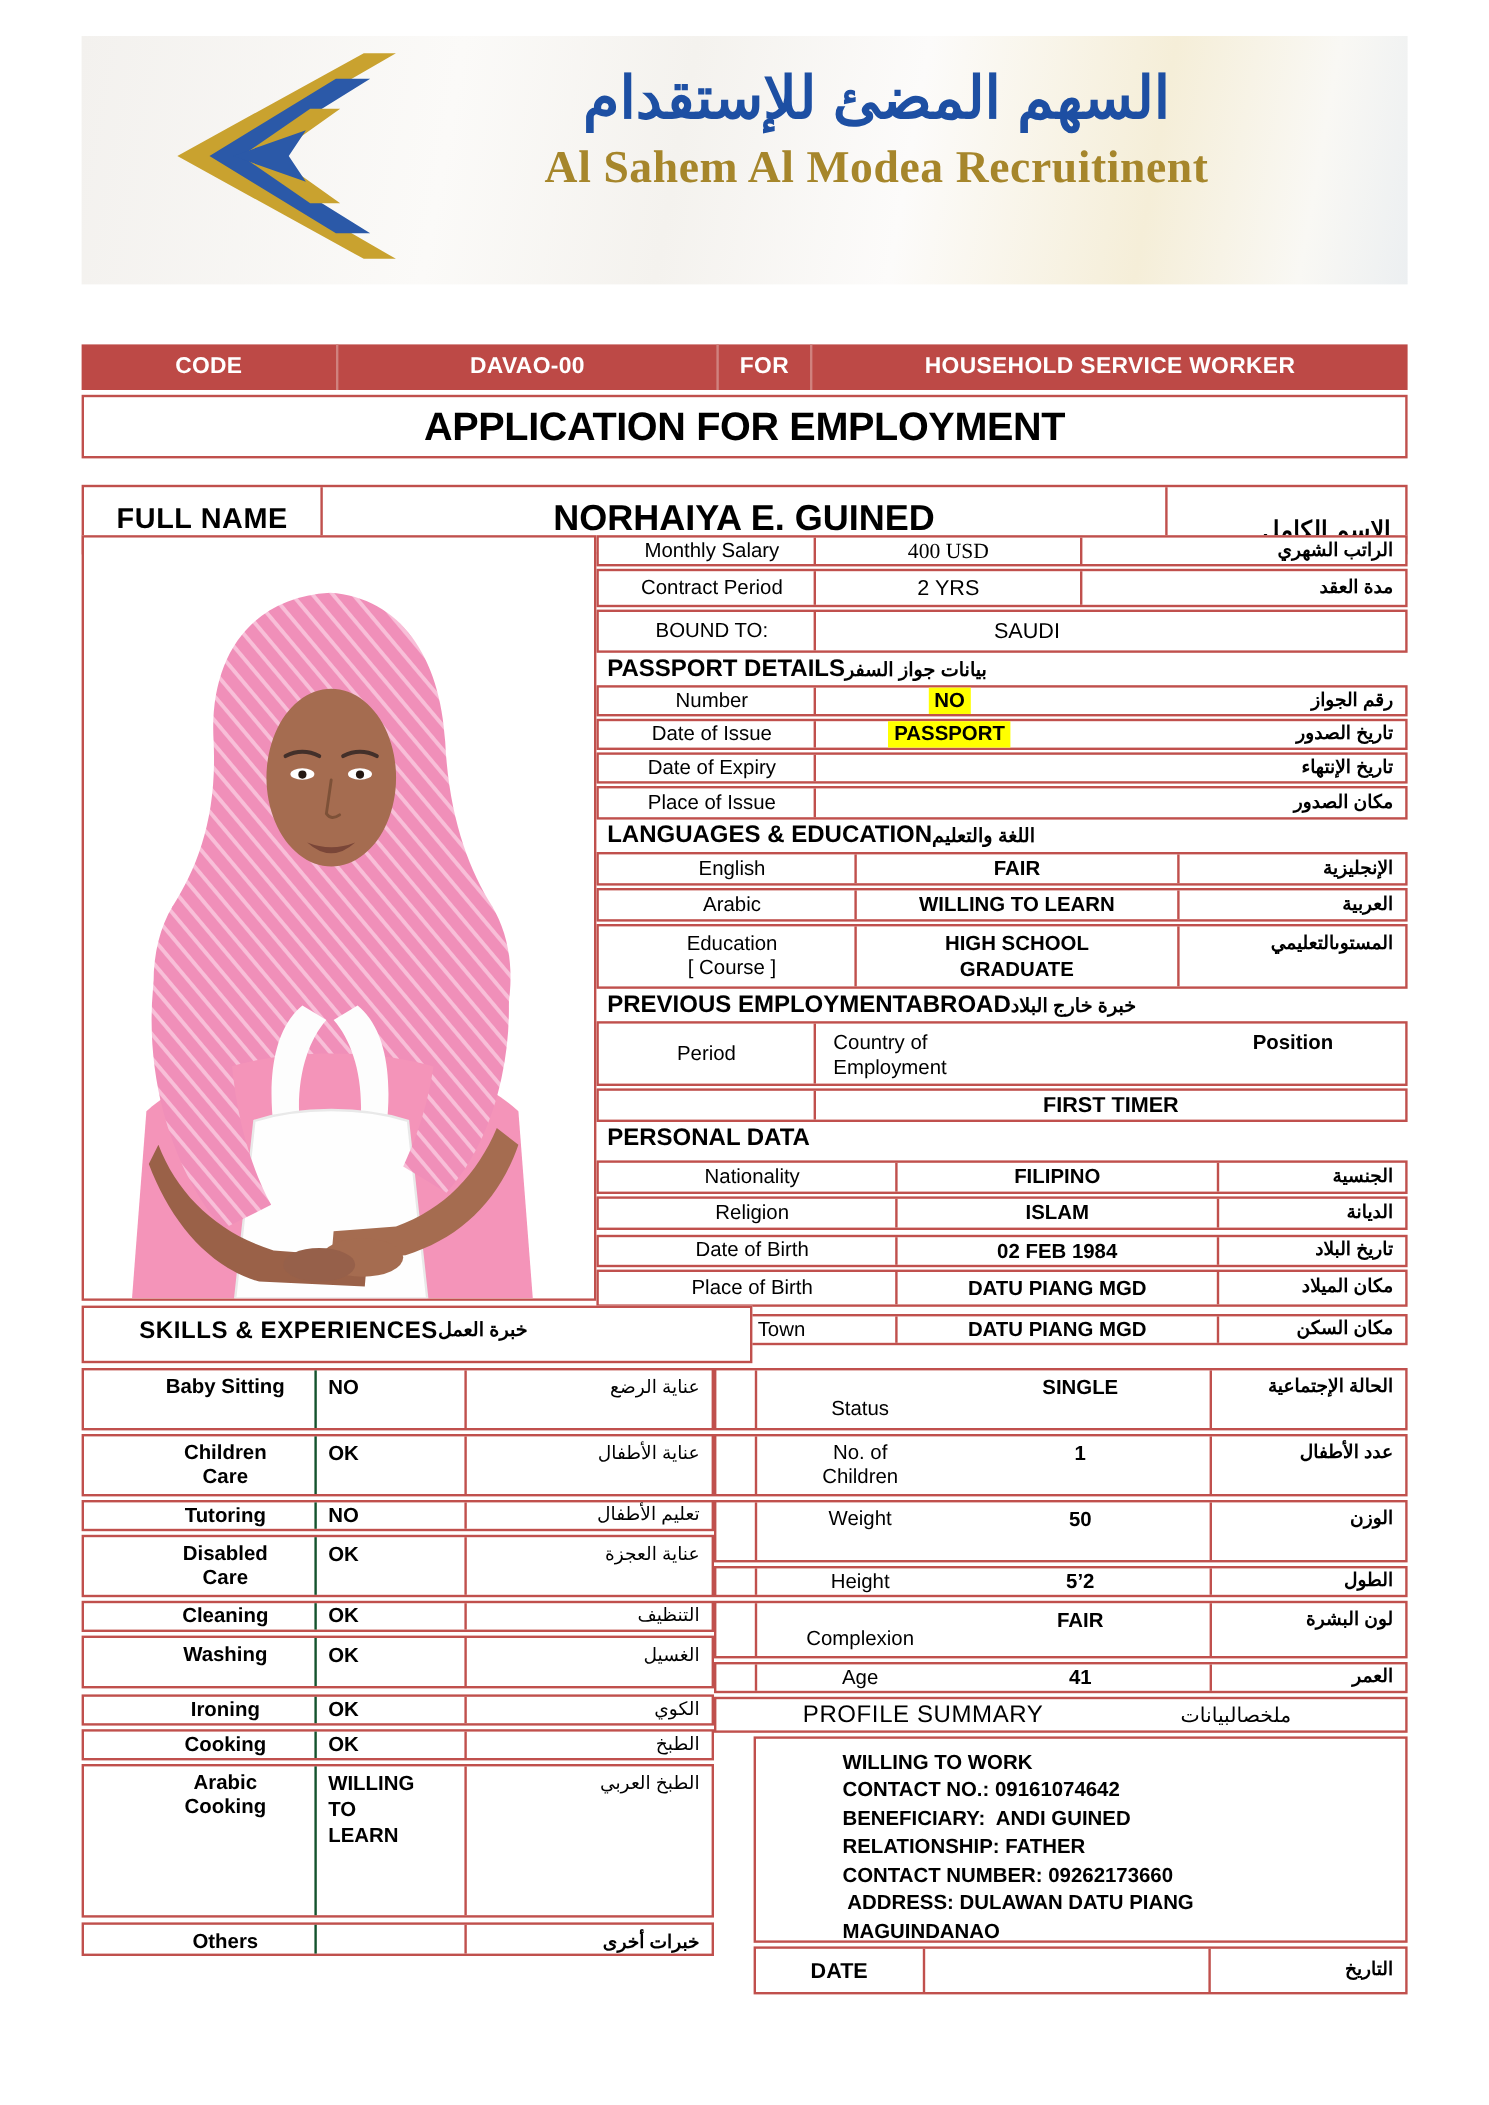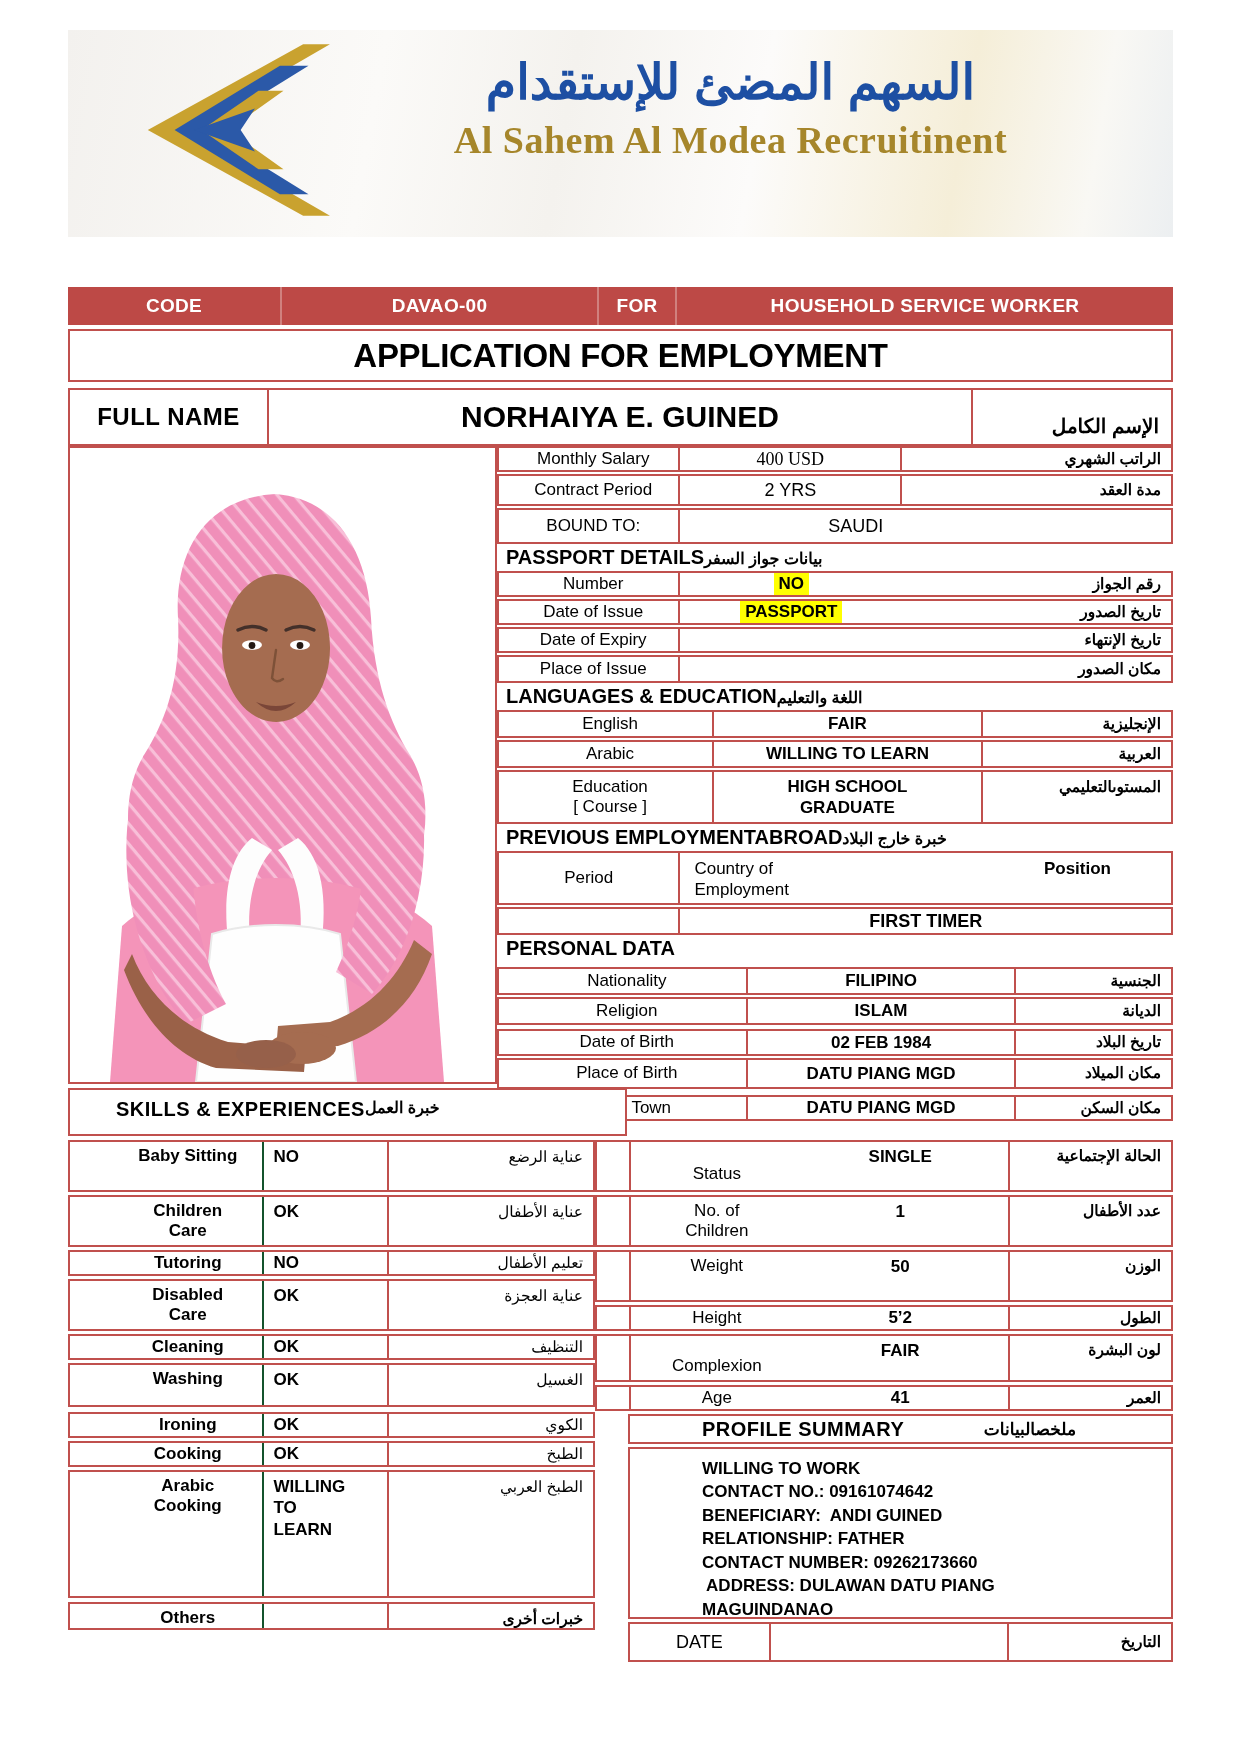--- a/index.html
+++ b/index.html
@@ -20,21 +20,21 @@
   .cb{display:flex;align-items:center;justify-content:center;box-sizing:border-box;letter-spacing:.3px;}
   .cb1{width:214px;border-right:2px solid #D0817E;}
   .cb2{width:317px;border-right:2px solid #D0817E;}
   .cb3{width:78px;border-right:2px solid #D0817E;}
   .cb4{flex:1;}
 
   
   .box{box-sizing:border-box;border:2px solid #C0504D;background:#fff;}
   .title-row{position:absolute;left:68px;top:329px;width:1105px;height:53px;display:flex;
     align-items:center;justify-content:center;font-weight:bold;font-size:33px;letter-spacing:-.3px;}
-  .name-row{position:absolute;left:68px;top:388px;width:1105px;height:58px;display:flex;}
+  .name-row{position:absolute;left:68px;top:404px;width:1105px;height:58px;display:flex;}
   .fn-label{width:199px;border-right:2px solid #C0504D;display:flex;align-items:center;justify-content:center;
     font-weight:bold;font-size:24px;letter-spacing:.5px;box-sizing:border-box;}
   .fn-value{flex:1;border-right:2px solid #C0504D;display:flex;align-items:center;justify-content:center;
     font-weight:bold;font-size:30px;box-sizing:border-box;}
   .fn-ar{width:198px;display:flex;align-items:flex-end;justify-content:flex-start;direction:rtl;
     font-weight:bold;font-size:20px;padding:0 12px 6px 0;box-sizing:border-box;}
 
   .photo-cell{position:absolute;left:68px;top:446px;width:429px;height:638px;overflow:hidden;}
 
   
@@ -90,29 +90,29 @@
   .krow .ar{width:39%;font-weight:normal;align-items:flex-start;padding-top:5px;}
   .krow.kshort .ar{align-items:center;padding-top:0;}
   .krow .ar.bold-ar{font-weight:bold;}
 
   .skills-hdr{position:absolute;left:68px;top:1088px;width:559px;height:48px;display:flex;align-items:flex-start;
     padding:8px 0 0 46px;box-sizing:border-box;font-weight:bold;}
   .skills-hdr .en{font-size:20px;letter-spacing:.5px;}
   .skills-hdr .aa{font-size:16px;direction:rtl;}
 
   
-  .phdr{height:30px;margin-left:33px;display:flex;align-items:center;justify-content:space-between;
-    padding:0 95px 0 72px;font-weight:bold;box-sizing:border-box;}
+  .phdr{height:30px;display:flex;align-items:center;justify-content:space-between;
+    padding:0 95px 0 72px;font-weight:normal;box-sizing:border-box;}
   .phdr .en{font-size:20px;letter-spacing:.5px;}
   .phdr .aa{font-size:17px;direction:rtl;}
   .ptext{height:172px;margin-left:33px;box-sizing:border-box;padding:8px 10px 0 72px;}
   .ptext div{font-weight:bold;font-size:17px;line-height:1.38;white-space:pre;}
 
   .daterow{height:40px;margin-left:33px;display:flex;}
-  .daterow .dl{width:26%;justify-content:center;font-weight:normal;font-size:18px;}
+  .daterow .dl{width:26%;justify-content:center;font-weight:bold;font-size:18px;}
   .daterow .dv{width:44%;}
   .daterow .da{width:30%;}
 </style>
 </head>
 <body>
 
 <div class="page">
 
   <div class="logo-block">
     <svg class="logo-arrow" viewBox="0 0 280 200" width="250" height="184">

